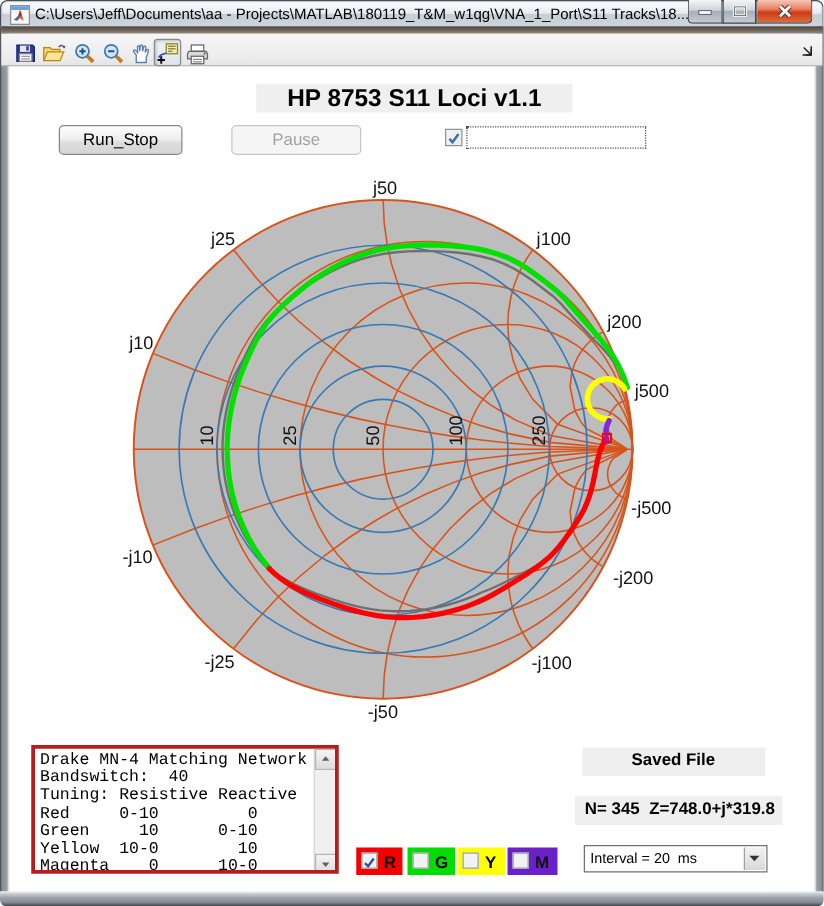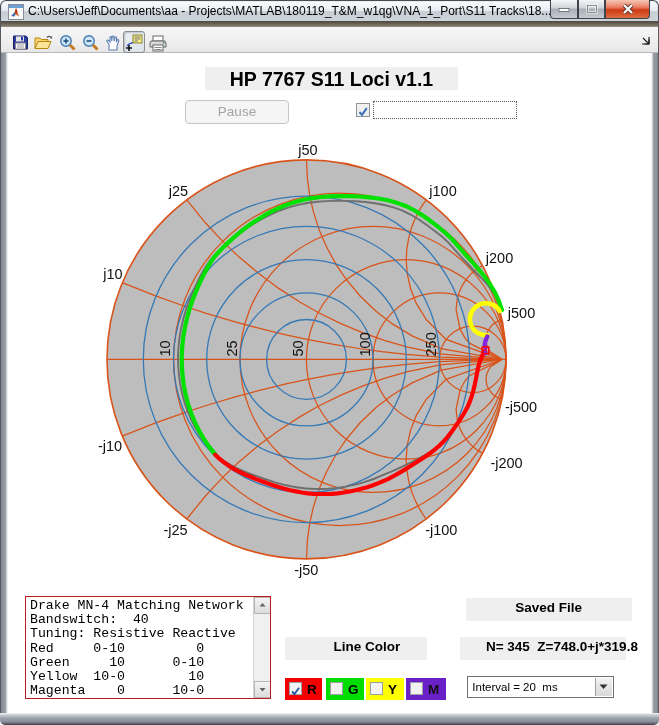--- a/index.html
+++ b/index.html
@@ -78,32 +78,33 @@
 <text x="306.3" y="574.7" text-anchor="middle" font-size="14.5" fill="#111" font-family="Liberation Sans, sans-serif">-j50</text>
 <text x="175.6" y="534.5" text-anchor="middle" font-size="14.5" fill="#111" font-family="Liberation Sans, sans-serif">-j25</text>
 <text x="110" y="450.5" text-anchor="middle" font-size="14.5" fill="#111" font-family="Liberation Sans, sans-serif">-j10</text>
 <text transform="translate(170.0,356.5) rotate(-90)" font-size="14.5" fill="#111" font-family="Liberation Sans, sans-serif">10</text>
 <text transform="translate(236.5,356.5) rotate(-90)" font-size="14.5" fill="#111" font-family="Liberation Sans, sans-serif">25</text>
 <text transform="translate(303.0,356.5) rotate(-90)" font-size="14.5" fill="#111" font-family="Liberation Sans, sans-serif">50</text>
 <text transform="translate(369.5,356.5) rotate(-90)" font-size="14.5" fill="#111" font-family="Liberation Sans, sans-serif">100</text>
 <text transform="translate(435.9,356.5) rotate(-90)" font-size="14.5" fill="#111" font-family="Liberation Sans, sans-serif">250</text>
   </svg>
 
-  <div class="box" style="left:205px;top:67px;width:253px;font-size:19.5px;line-height:24px;">HP 7767 S11 Loci v1.1</div>
-
+  <div class="box" style="left:205px;top:67px;width:253px;font-size:19.5px;line-height:24px;">HP 8753 S11 Loci v1.1</div>
+
+  <div class="btn" style="left:47px;top:99.5px;width:99px;height:24px;line-height:21px;">Run_Stop</div>
   <div class="btn" style="left:185px;top:99.5px;width:104px;height:24px;line-height:21px;border-color:#c6c6c6;background:#f5f5f5;color:#a3a3a3;">Pause</div>
 
   <div style="position:absolute;left:356px;top:103px;width:14px;height:14px;border:1px solid #8e9299;background:linear-gradient(135deg,#f4f4f4,#ebebeb);">
     <svg width="12" height="12" viewBox="0 0 12 12">
         <path d="M2.5,6 L5,8.8 L9.8,2.2" fill="none" stroke="#3b6fb5" stroke-width="2"></path>
       </svg>
   </div>
   <div style="position:absolute;left:373px;top:100.5px;width:144px;height:18.5px;border:1px dotted #555;"></div>
 
-  <div style="position:absolute;left:25px;top:596px;width:246px;height:103px;border:1px solid #b91c1c;background:#fff;overflow:hidden;">
+  <div style="position:absolute;left:25px;top:596px;width:246px;height:103px;border:3px solid #b91c1c;background:#fff;overflow:hidden;">
     <pre class="lb" style="position:absolute;left:4px;top:2px;">Drake MN-4 Matching Network
 Bandswitch:  40
 Tuning: Resistive Reactive
 Red     0-10         0
 Green     10      0-10
 Yellow  10-0        10
 Magenta    0      10-0</pre>
 
     <div style="position:absolute;right:0;top:0;width:17px;height:101px;background:#f0f0f0;border-left:1px solid #d5d5d5;">
       <div style="position:absolute;top:0;left:0;width:17px;height:17px;background:linear-gradient(#f4f4f4,#dcdcdc);border:1px solid #b5b5b5;">
@@ -112,23 +113,22 @@
           </svg>
       </div>
       <div style="position:absolute;bottom:0;left:0;width:17px;height:17px;background:linear-gradient(#f4f4f4,#dcdcdc);border:1px solid #b5b5b5;">
         <svg width="15" height="15" viewBox="0 0 15 15">
             <path d="M7.5,9.5 L10.5,6 L4.5,6 Z" fill="#606060"></path>
           </svg>
       </div>
     </div>
   </div>
 
-  <div class="box" style="left:465.7px;top:597.5px;width:166px;">Saved File</div>
-  <div class="box" style="left:285.4px;top:637.4px;width:141.6px;text-align:left;padding-left:48px;">Line Color</div>
-  <div class="box" style="left:459.9px;top:637.4px;width:166.6px;text-align:left;padding-left:26px;white-space:nowrap;">N= 345&nbsp;&nbsp;Z=748.0+j*319.8</div>
+  <div class="box" style="left:465.7px;top:597.5px;width:146px;">Saved File</div>
+  <div class="box" style="left:459.9px;top:637.4px;width:166.6px;text-align:left;padding-left:8px;white-space:nowrap;">N= 345&nbsp;&nbsp;Z=748.0+j*319.8</div>
 
   <div style="position:absolute;left:285px;top:677.5px;width:37px;height:22px;background:#f50000;"></div>
   <div style="position:absolute;left:326px;top:677.5px;width:38px;height:22px;background:#00DD00;"></div>
   <div style="position:absolute;left:366px;top:677.5px;width:38px;height:22px;background:#FFFF00;"></div>
   <div style="position:absolute;left:406px;top:677.5px;width:40px;height:22px;background:#6b21c8;"></div>
   <div style="position:absolute;left:289px;top:682px;width:13px;height:13px;background:#f2f2f2;border:1px solid #9a9ea5;">
     <svg width="11" height="11" viewBox="0 0 11 11">
         <path d="M2,5.5 L4.5,8 L9,1.8" fill="none" stroke="#2b4f9e" stroke-width="1.8"></path>
       </svg>
   </div>

